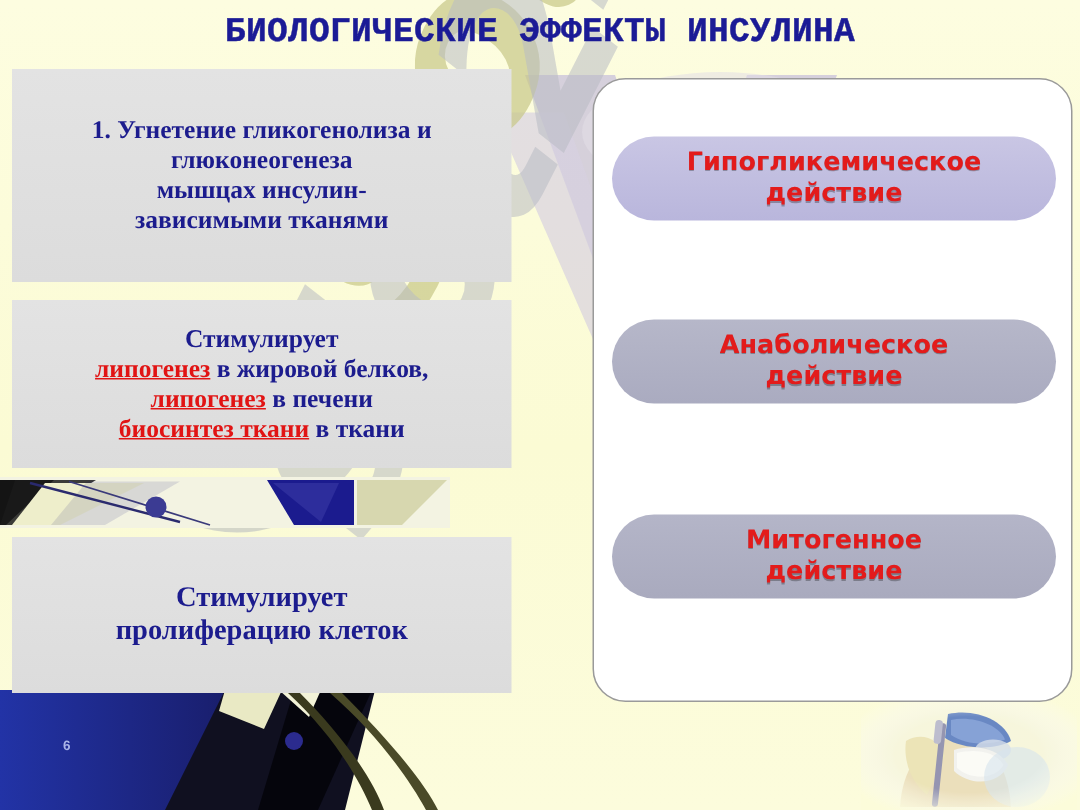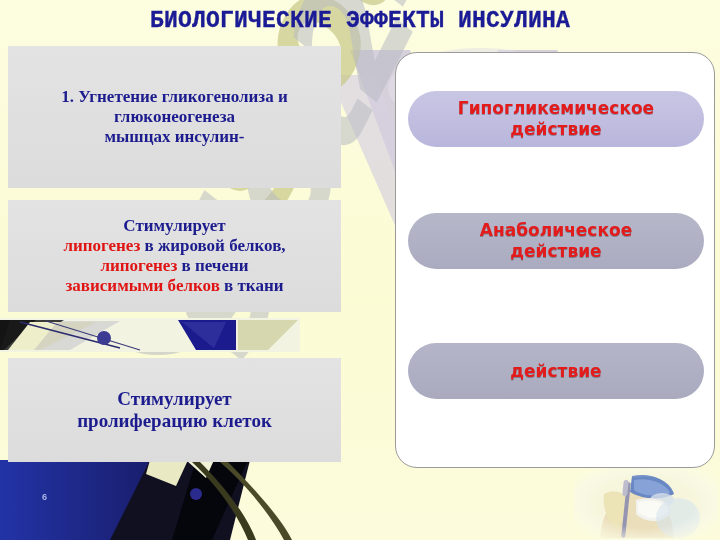--- a/index.html
+++ b/index.html
@@ -57,21 +57,21 @@
     font-family:"Liberation Serif", serif;
     font-weight:bold;
     text-align:center;
     line-height:1.18;
     display:flex;align-items:center;justify-content:center;
     box-sizing:border-box;
   }
   #box1{top:46px;height:142px;font-size:17px;padding:4px 8px;}
   #box2{top:200px;height:112px;font-size:17px;padding:4px 6px;}
   #box3{top:358px;height:104px;font-size:19px;padding:4px 8px;}
-  .red{color:#e11414;}
+  .red{color:#e11414;text-decoration:underline;}
   .blue{color:#1c1c8e;}
 
   
   .title{
     position:absolute;left:0;right:0;top:8px;
     text-align:center;
     color:#1b1b96;
     font-family:Liberation Mono, monospace;
     font-size:23px;font-weight:bold;
     letter-spacing:.2px;
@@ -189,36 +189,37 @@
     </svg>
   </div>
 
   <div class="title">БИОЛОГИЧЕСКИЕ ЭФФЕКТЫ ИНСУЛИНА</div>
 
   <div class="gbox" id="box1">
     <div>
       <div>1. Угнетение  гликогенолиза и</div>
       <div>глюконеогенеза</div>
       <div>мышцах инсулин-</div>
+      <div>зависимыми тканями</div>
     </div>
   </div>
 
   <div class="gbox" id="box2">
     <div>
       <div>
         <span class="blue">Стимулирует</span>
       </div>
       <div>
         <span class="red">липогенез</span><span class="blue"> в жировой белков,</span>
       </div>
       <div>
         <span class="red">липогенез</span><span class="blue"> в печени</span>
       </div>
       <div>
-        <span class="red">зависимыми белков</span><span class="blue"> в ткани</span>
+        <span class="red">биосинтез ткани</span><span class="blue"> в ткани</span>
       </div>
     </div>
   </div>
 
   <div class="gbox" id="box3">
     <div>
       <div>Стимулирует</div>
       <div>пролиферацию клеток</div>
     </div>
   </div>
@@ -231,20 +232,21 @@
       </div>
     </div>
     <div class="pill" id="pill2">
       <div>
         <div>Анаболическое</div>
         <div>действие</div>
       </div>
     </div>
     <div class="pill" id="pill3">
       <div>
+        <div>Митогенное</div>
         <div>действие</div>
       </div>
     </div>
   </div>
 
   <div class="pagenum">6</div>
 
 </div>
 
 </body></html>

